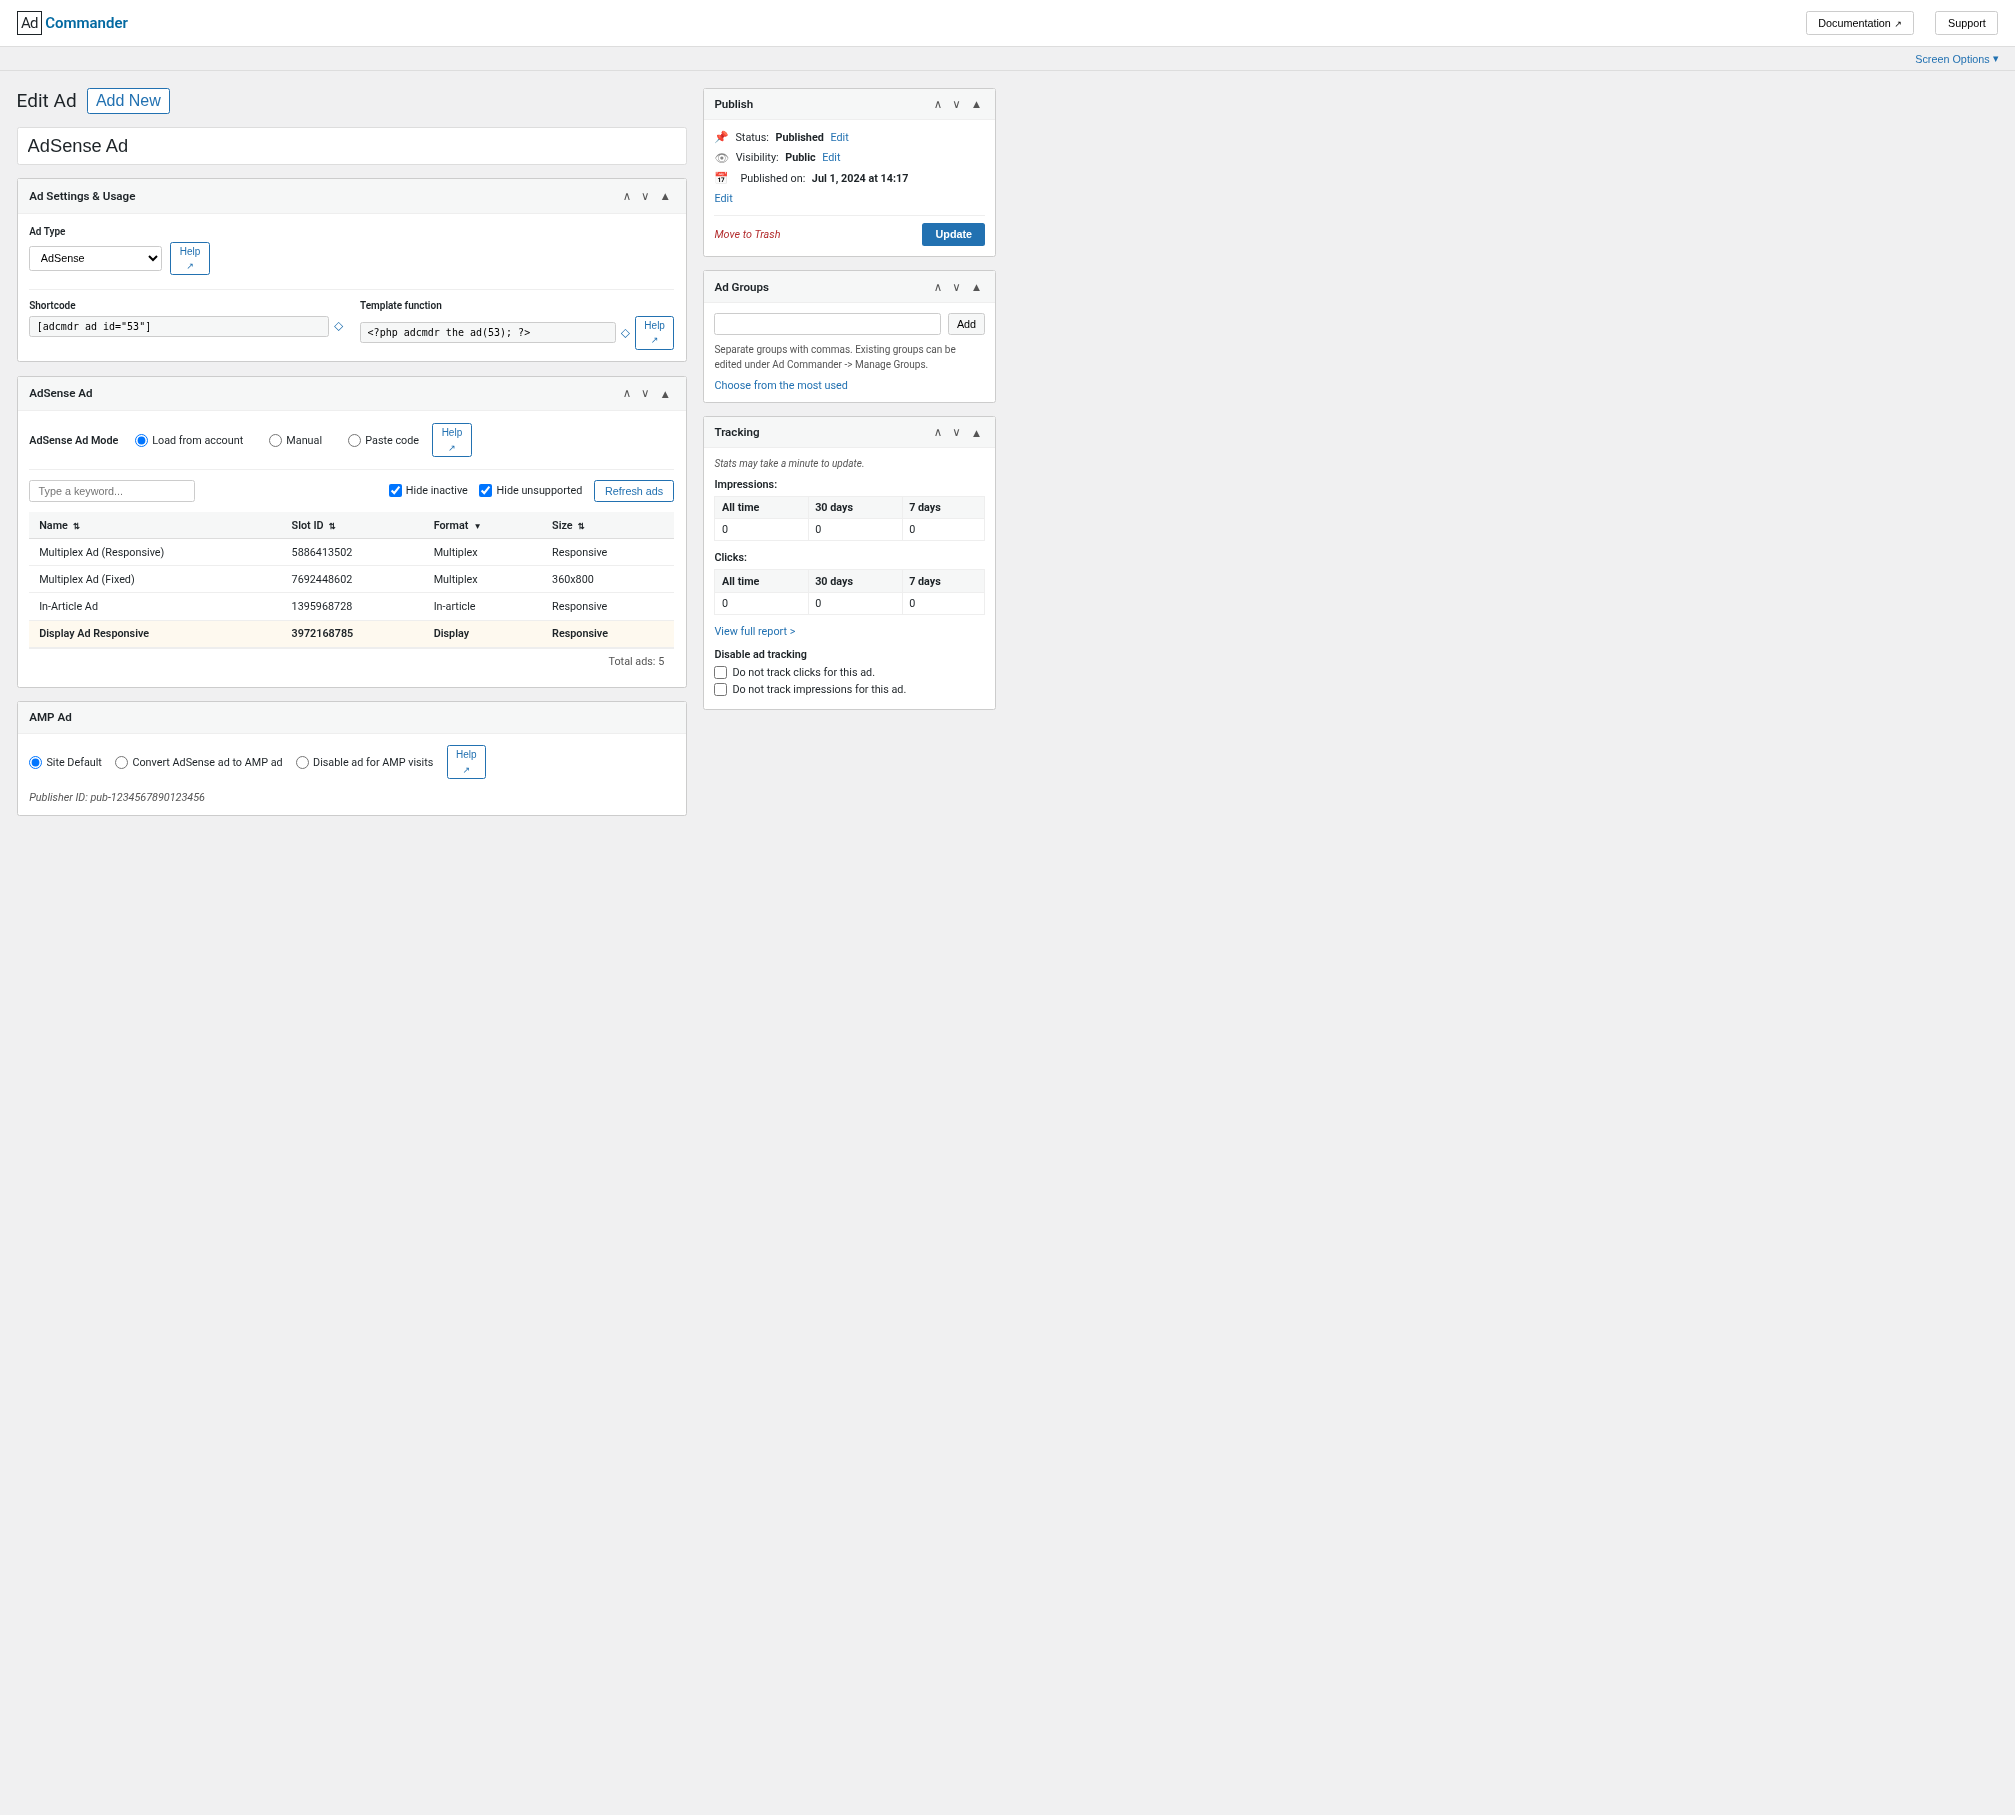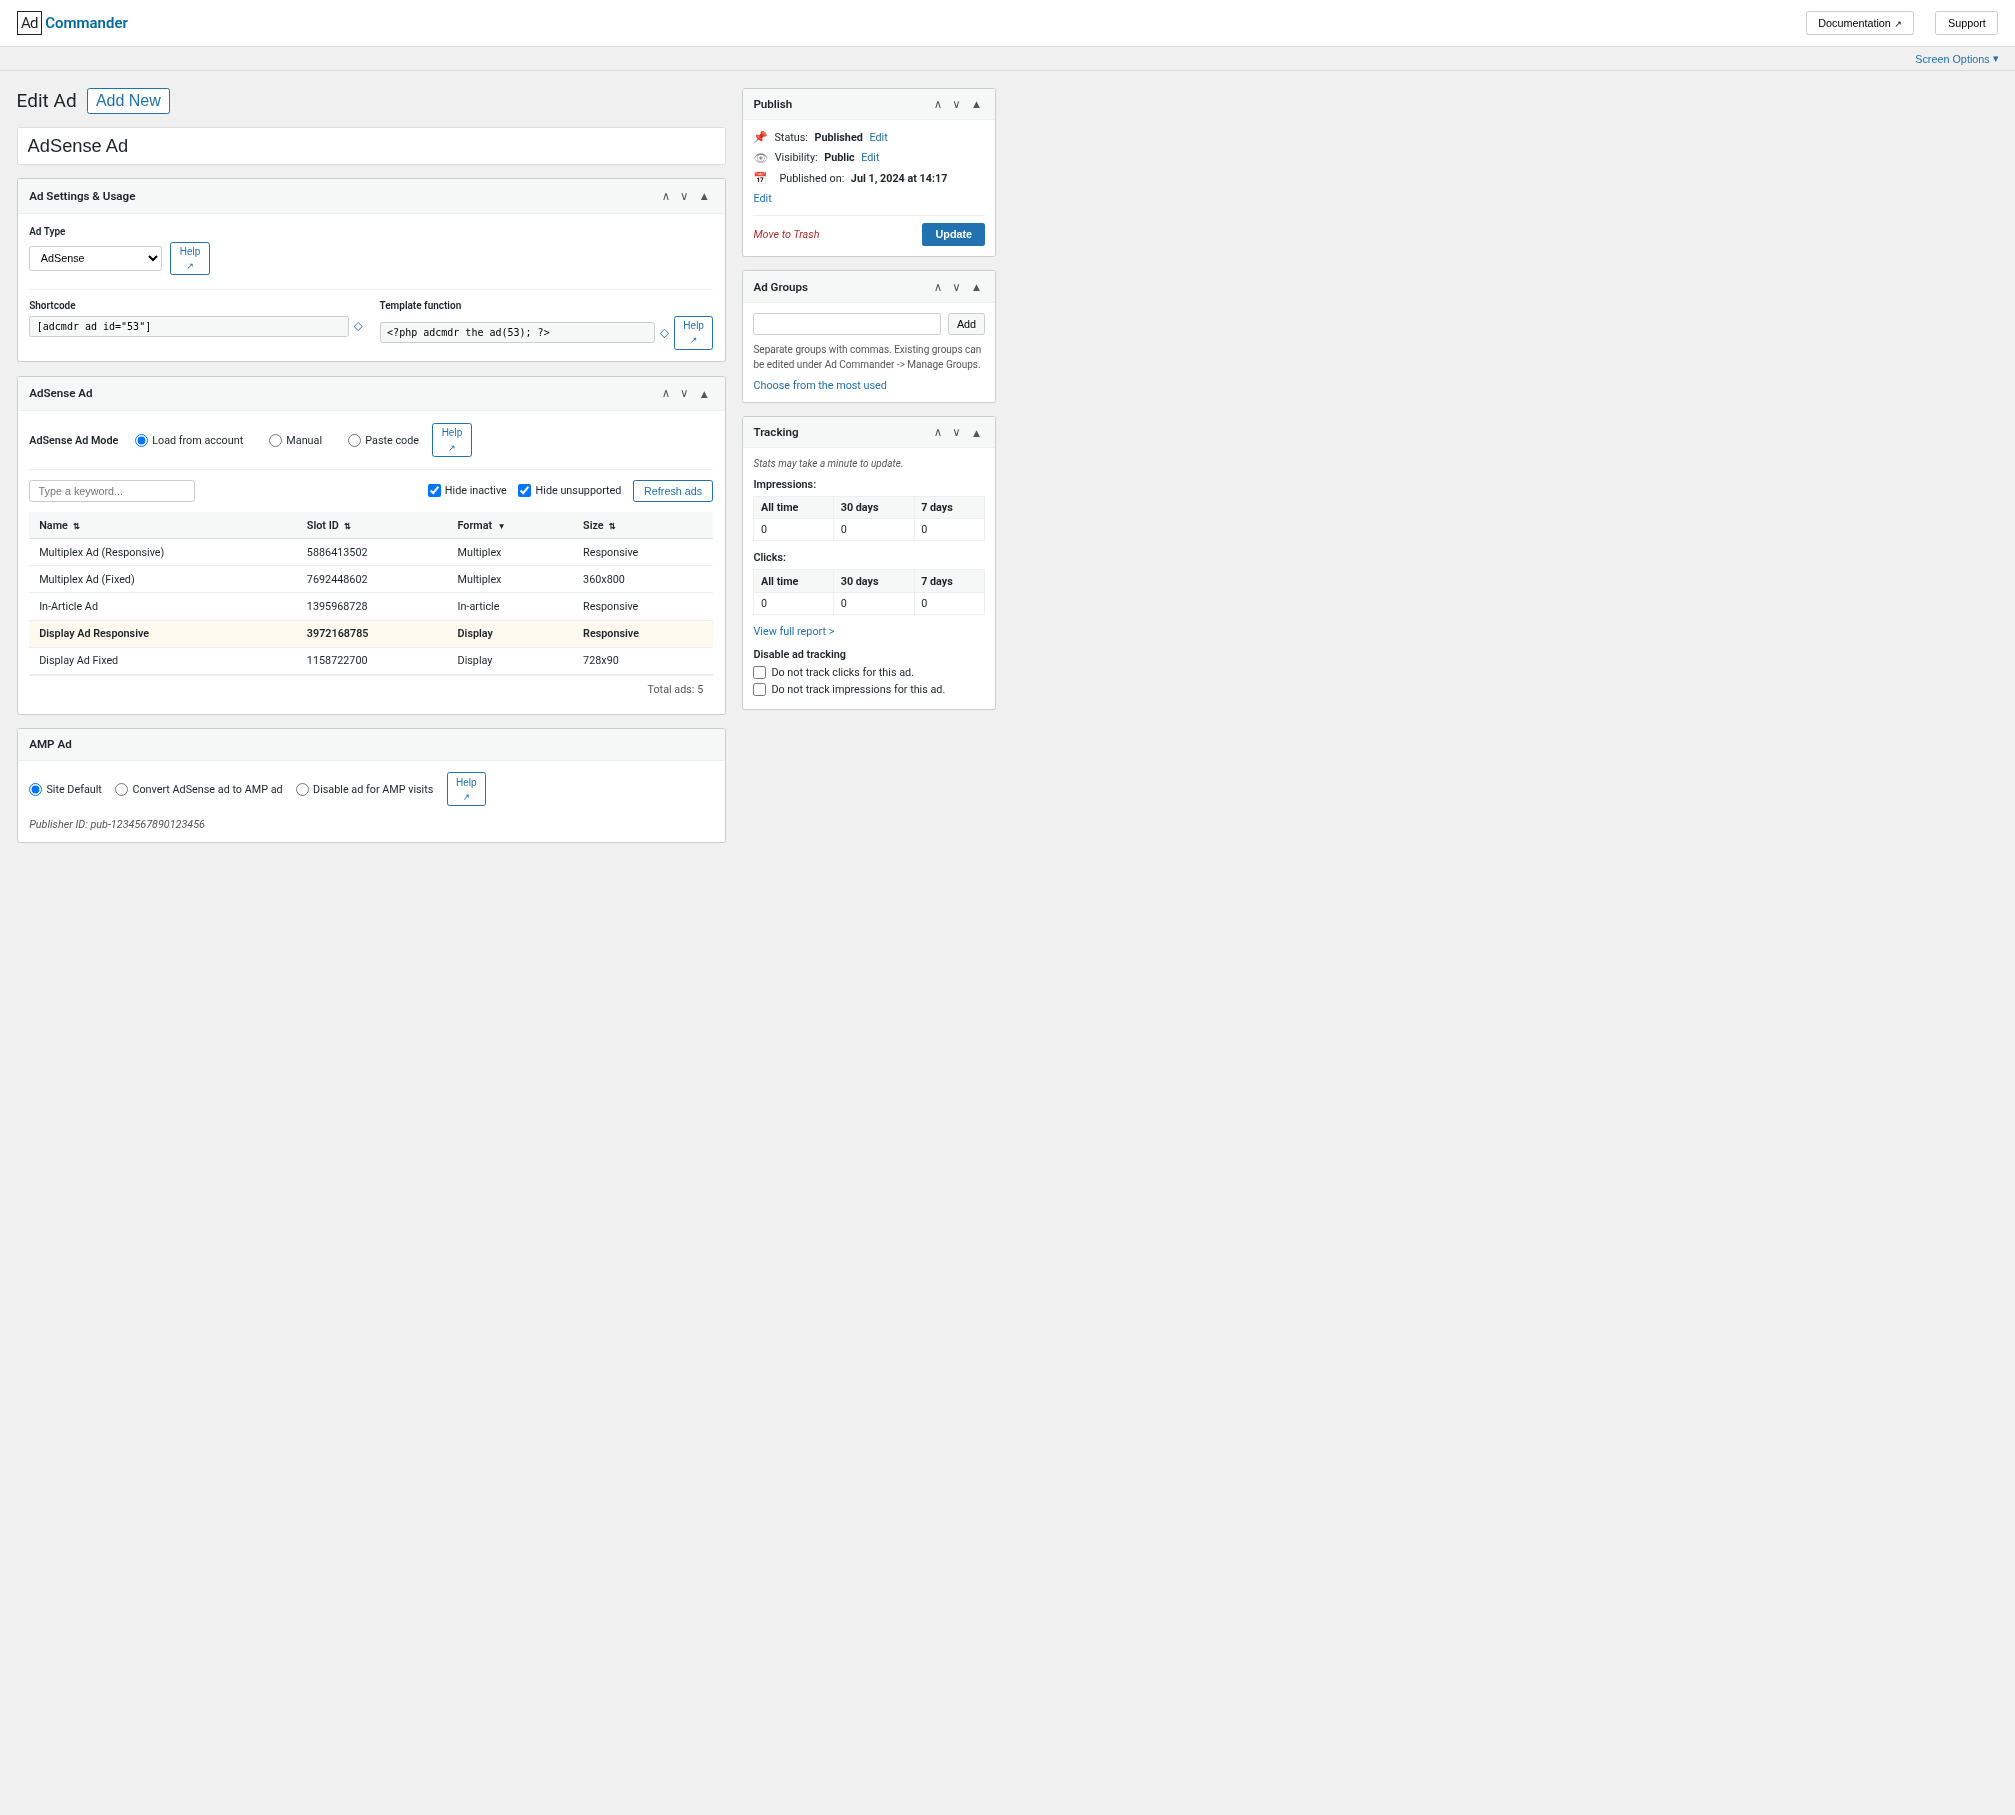--- a/index.html
+++ b/index.html
@@ -14,21 +14,21 @@
     .nav-buttons { display: flex; gap: 21px; }
     .nav-btn { border: 0.8px solid #ccc; background: #fff; padding: 5px 11.6px; border-radius: 2.5px; cursor: pointer; font-size: 10.8px; display: flex; align-items: center; gap: 3.3px; }
 
     
     .screen-options-bar { background: #f0f0f1; border-bottom: 0.8px solid #ddd; display: flex; justify-content: flex-end; padding: 5px 16.6px; }
     .screen-options-btn { background: none; border: none; color: #2271b1; cursor: pointer; font-size: 10.8px; display: flex; align-items: center; gap: 3.3px; }
 
     
     .main-wrap { display: flex; gap: 16.6px; padding: 16.6px; max-width: 1013px; }
     .content-col { flex: 1; min-width: 0; }
-    .sidebar-col { width: 254px; flex-shrink: 0; }
+    .sidebar-col { width: 293px; flex-shrink: 0; }
 
     
     .page-title-row { display: flex; align-items: center; gap: 10px; margin-bottom: 13.3px; }
     .page-title { font-size: 19px; font-weight: 400; color: #1d2327; }
     .add-new-btn { border: 0.8px solid #2271b1; color: #2271b1; background: #fff; padding: 3.3px 8.3px; border-radius: 2.5px; cursor: pointer; font-size: 16px; }
 
     
     .ad-title-input { width: 100%; padding: 6.6px 10px; font-size: 18.3px; border: 0.8px solid #ddd; border-radius: 2.5px; margin-bottom: 13.3px; color: #1d2327; }
 
     
@@ -298,26 +298,20 @@
                 <td>1395968728</td>
                 <td>In-article</td>
                 <td>Responsive</td>
               </tr>
               <tr class="selected">
                 <td>Display Ad Responsive</td>
                 <td>3972168785</td>
                 <td>Display</td>
                 <td>Responsive</td>
               </tr>
-              <tr>
-                <td>Display Ad Fixed</td>
-                <td>1158722700</td>
-                <td>Display</td>
-                <td>728x90</td>
-              </tr>
             </tbody>
         </table>
         <div class="total-row">Total ads: 5</div>
       </div>
     </div>
 
     
     <div class="panel">
       <div class="panel-header">
         <span class="panel-title">AMP Ad</span>

